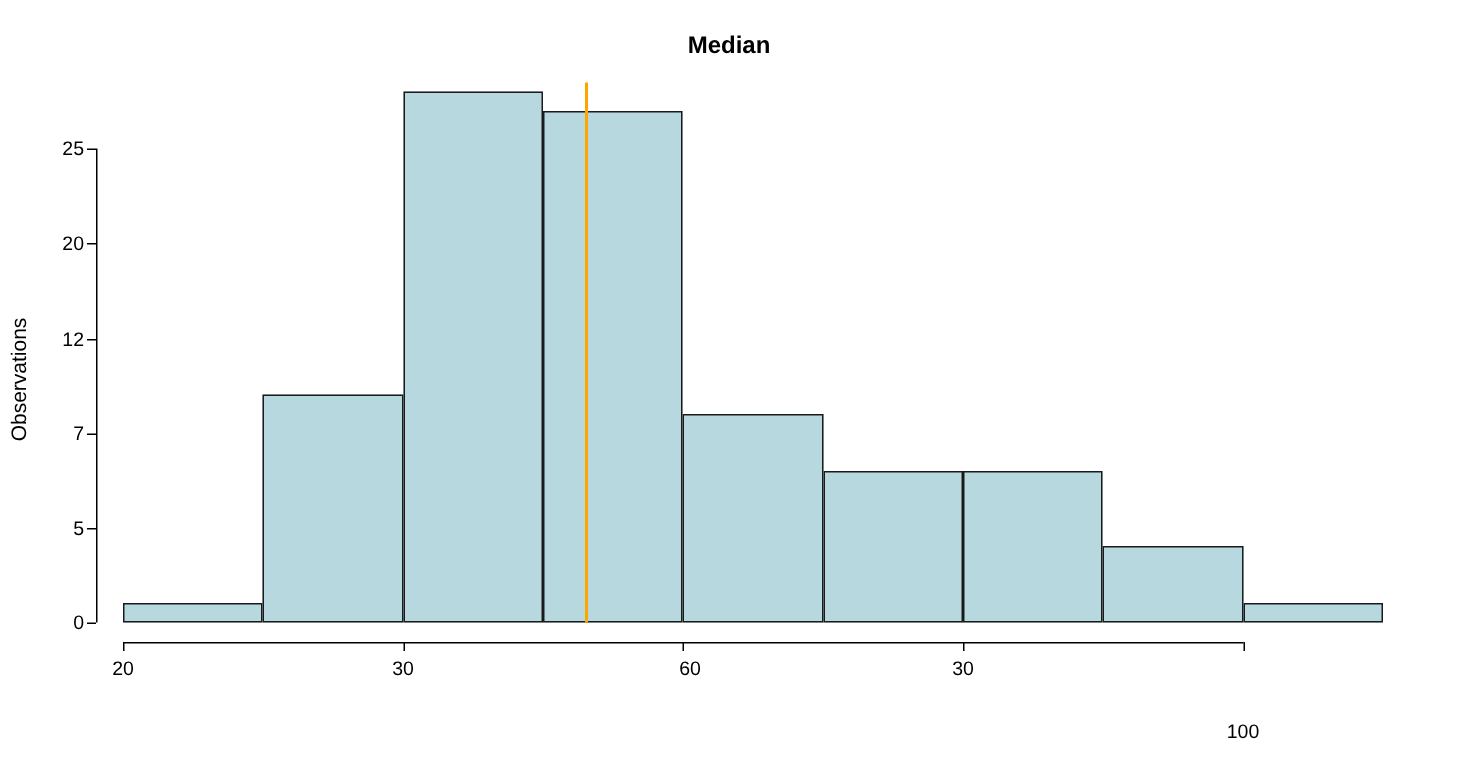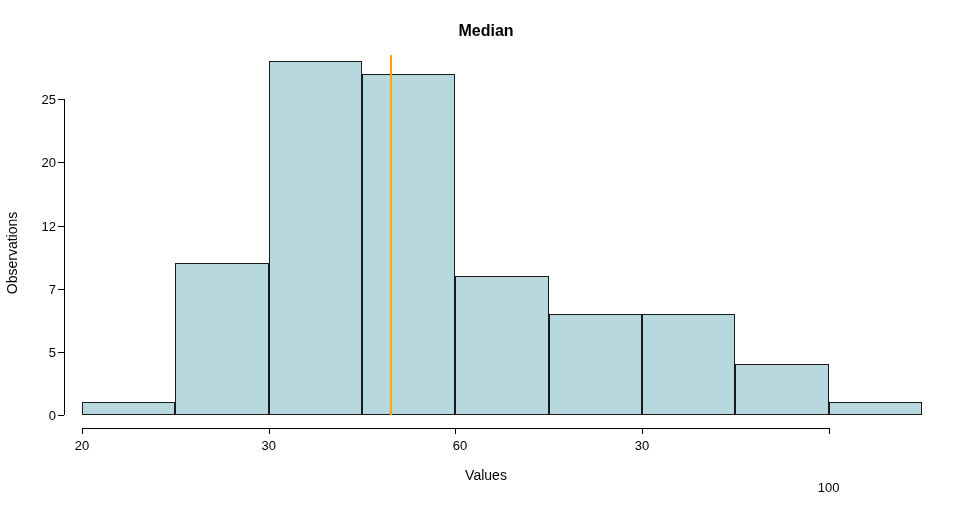--- a/index.html
+++ b/index.html
@@ -114,21 +114,20 @@
   }
 </style>
 </head>
 <body>
 
 <div class="chart-wrap">
 
   <div class="title">Median</div>
 
   <div class="ylabel">Observations</div>
-  <div class="xlabel">Values</div>
 
   <div class="y-axis-line" id="y-axis-line" style="top: 99.2105px; height: 315.789px;"></div>
   <div id="y-ticks-container">
       <div class="y-tick-mark" style="top: 415px;"></div>
       <div class="y-tick-label" style="top: 415px;">0</div>
       <div class="y-tick-mark" style="top: 351.842px;"></div>
       <div class="y-tick-label" style="top: 351.842px;">5</div>
       <div class="y-tick-mark" style="top: 288.684px;"></div>
       <div class="y-tick-label" style="top: 288.684px;">7</div>
       <div class="y-tick-mark" style="top: 225.526px;"></div>

